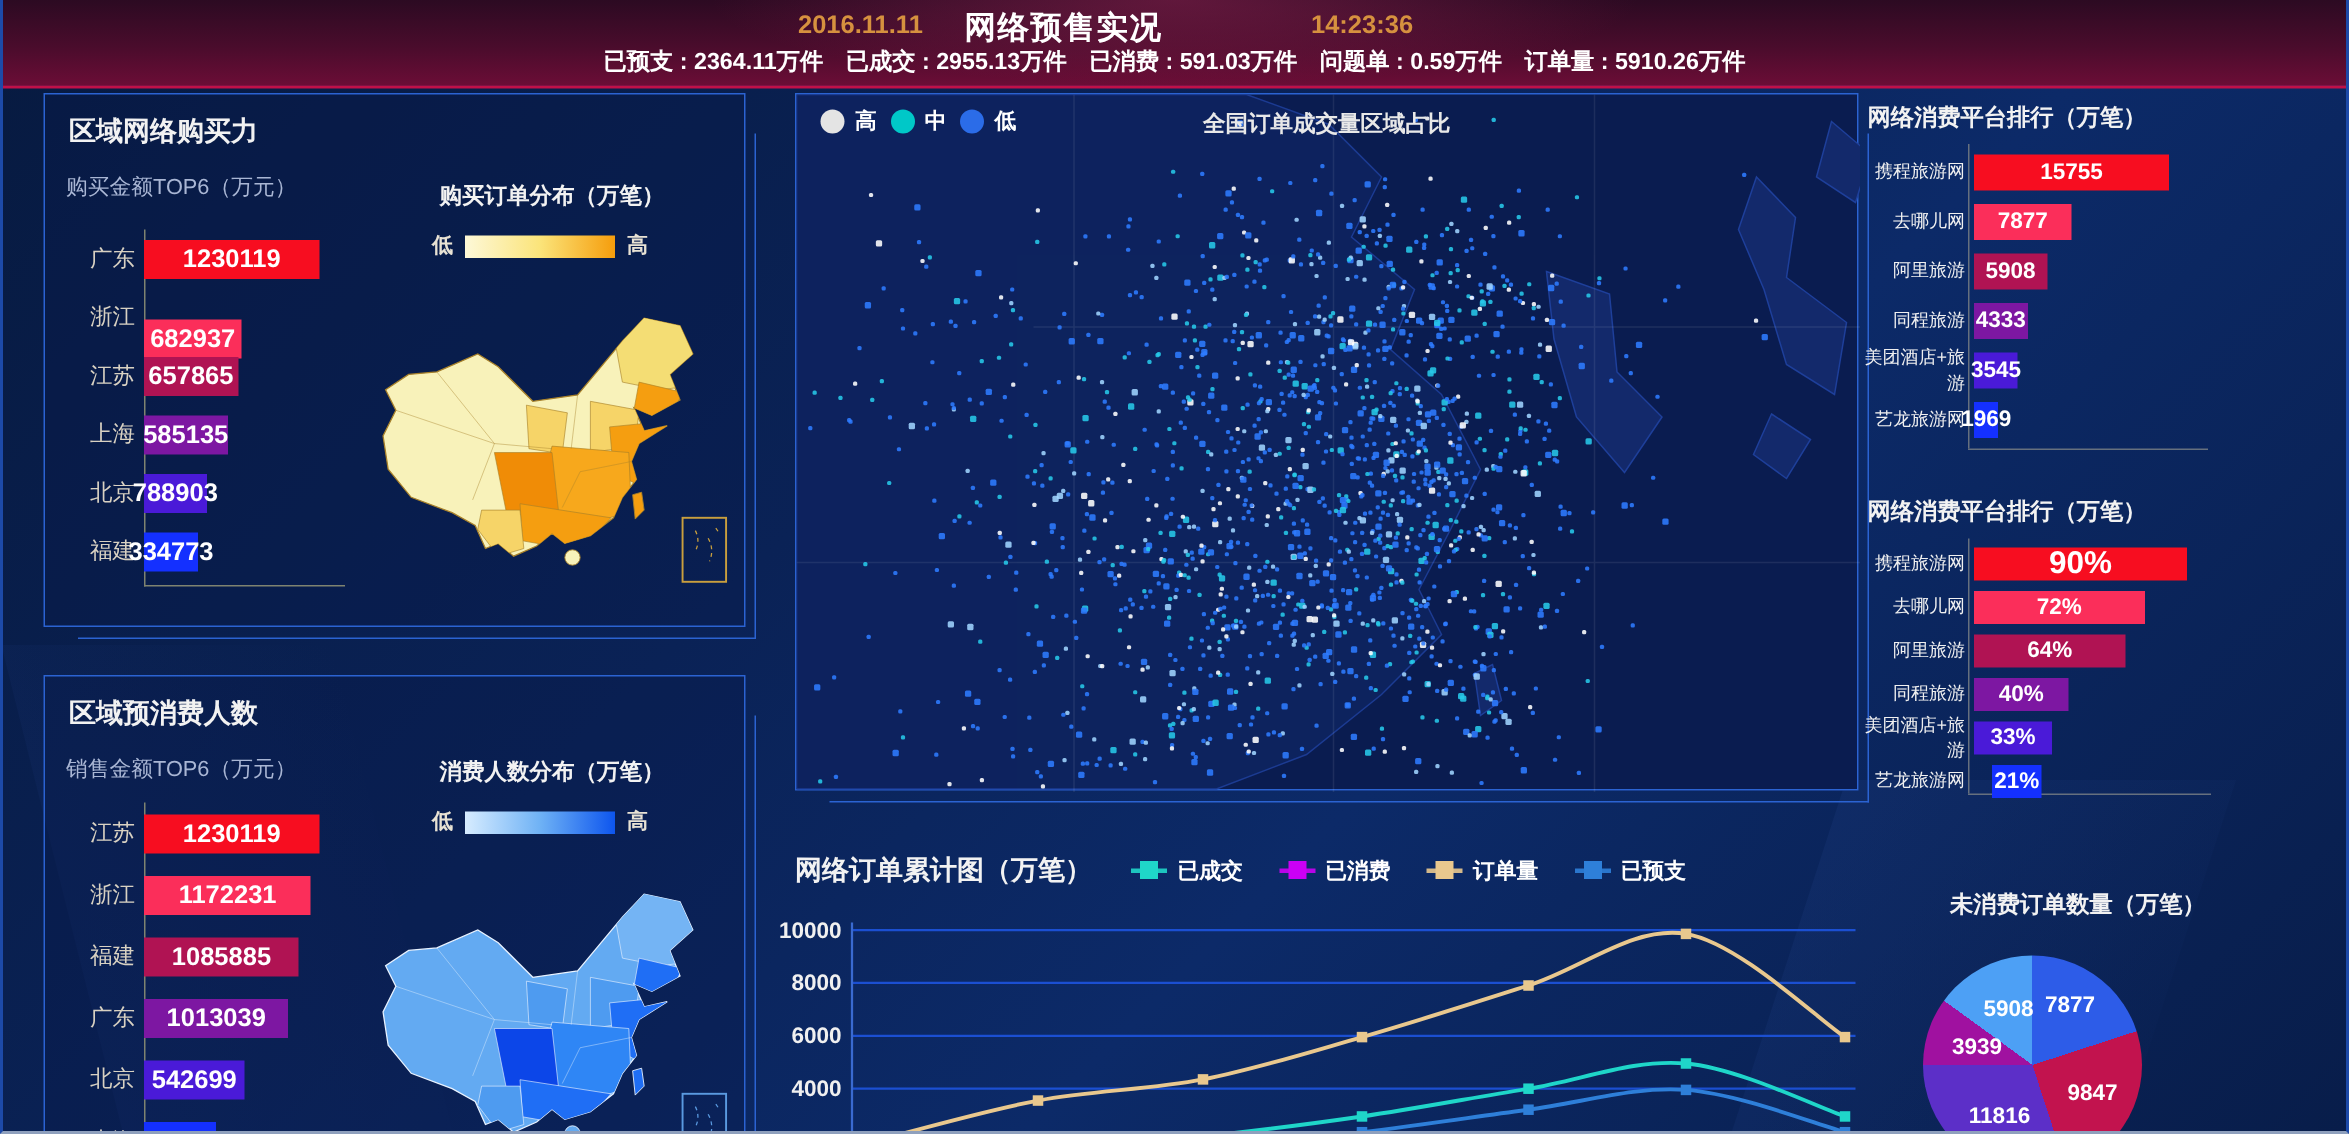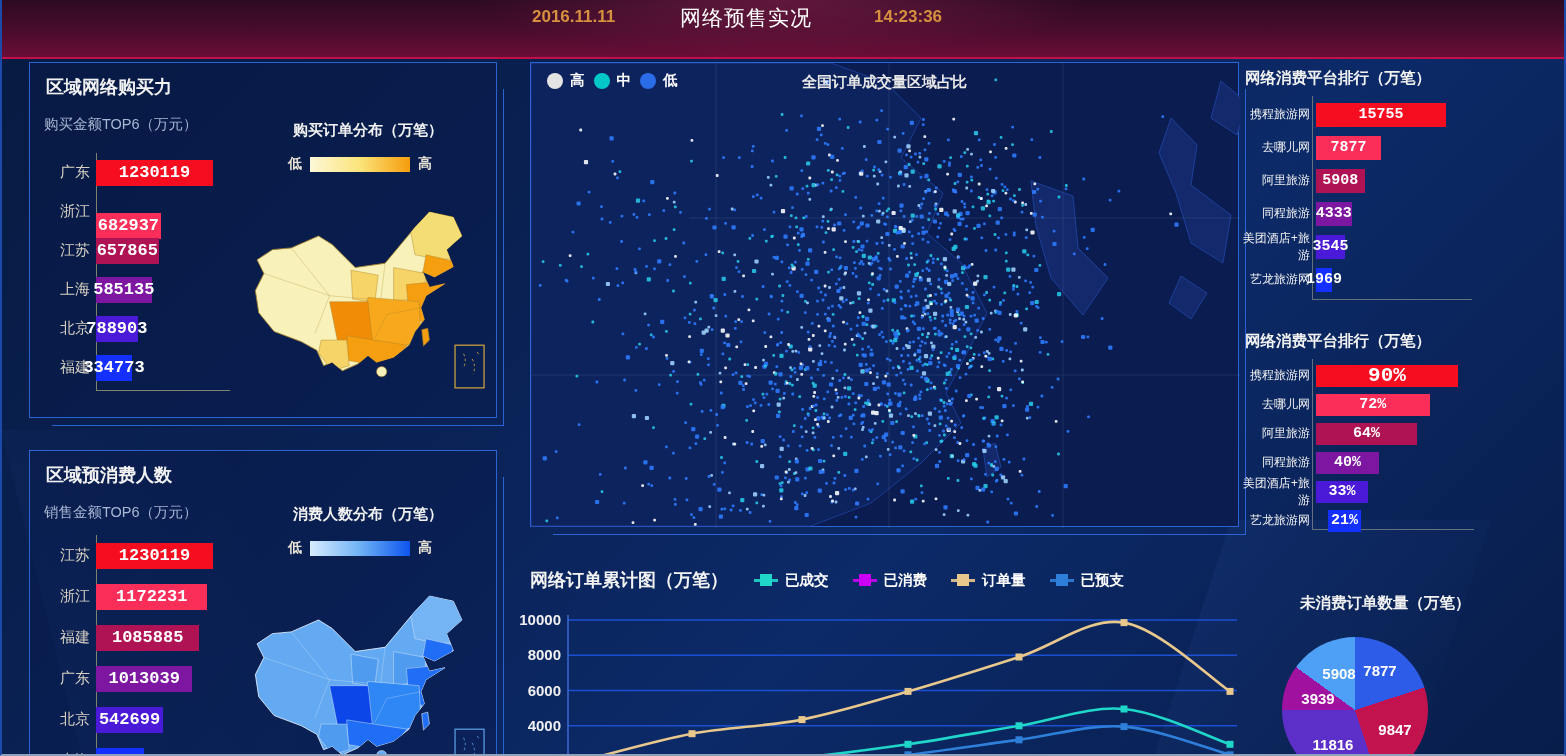--- a/index.html
+++ b/index.html
@@ -10,32 +10,32 @@
     box-sizing:border-box;color:#fff;}
   .shard{position:absolute;pointer-events:none;}
   
   .hdr{position:absolute;left:0;top:0;width:100%;height:57px;
     background:linear-gradient(180deg,#2c0a22 0%,#4a0c2c 55%,#6b0d36 100%);
     border-bottom:2px solid #c01048;}
   .hdr-glow{position:absolute;left:30%;top:0;width:40%;height:100%;
     background:radial-gradient(ellipse at 50% 0%,rgba(160,40,90,.45),transparent 70%);}
   .hdr-row1{position:absolute;left:0;top:4px;width:100%;height:26px;}
   .hdr-date{position:absolute;left:530px;top:3px;font-size:17px;font-weight:bold;color:#d6913f;}
-  .hdr-title{position:absolute;left:678px;top:0;font-size:21px;font-weight:normal;color:#fff;letter-spacing:1px;}
+  .hdr-title{position:absolute;left:641px;top:0;font-size:21px;font-weight:bold;color:#fff;letter-spacing:1px;}
   .hdr-time{position:absolute;left:872px;top:3px;font-size:17px;font-weight:bold;color:#d6913f;}
   .hdr-row2{position:absolute;left:0;top:31px;width:100%;display:flex;justify-content:center;gap:15px;
     font-size:15.5px;font-weight:bold;color:#fff;}
   
   .panel{position:absolute;border:1px solid #2b63d2;background:rgba(8,26,74,.35);box-sizing:border-box;}
   .panel::after{content:"";position:absolute;left:22px;top:26px;right:-8px;bottom:-9px;
     border-right:1px solid #2b63d2;border-bottom:1px solid #2b63d2;pointer-events:none;}
   .p-title{position:absolute;left:16px;top:12px;font-size:18px;font-weight:bold;color:#f2f2f2;}
   .p-sub{position:absolute;left:14px;top:52px;font-size:14.5px;color:#a9b6d4;}
   
-  .bars{position:absolute;font-family:Liberation Mono, monospace;}
+  .bars{position:absolute;}
   .bar-row{position:relative;display:flex;align-items:center;}
   .bar-label{text-align:right;color:#d8d1c2;font-size:15px;flex:none;}
   .bar-wrap{position:relative;flex:none;height:100%;display:flex;align-items:center;}
   .bar-fill{position:relative;display:flex;align-items:center;justify-content:center;}
   .bar-val{position:absolute;left:50%;transform:translateX(-50%);white-space:nowrap;
     color:#fff;font-weight:bold;}
   .axis-v{position:absolute;border-left:1px solid #7e8370;}
   .axis-h{position:absolute;border-top:1px solid #7e8370;}
   
   .map-block{position:absolute;}
@@ -71,20 +71,31 @@
   <div class="shard" style="left:1180px;top:520px;width:260px;height:300px;background:linear-gradient(115deg,rgba(25,55,120,.35),rgba(10,25,60,.0));transform:skewX(-18deg);"></div>
   <div class="shard" style="left:40px;top:430px;width:220px;height:330px;background:linear-gradient(75deg,rgba(22,48,110,.28),rgba(8,20,55,0));transform:skewX(14deg);"></div>
 
   <div class="hdr">
     <div class="hdr-glow"></div>
     <div class="hdr-row1">
       <span class="hdr-date">2016.11.11</span>
       <span class="hdr-title">网络预售实况</span>
       <span class="hdr-time">14:23:36</span>
     </div>
+    <div class="hdr-row2" id="hdr-stats">
+    <span><b class="s-l">已预支</b> : <b class="s-v">2364.11万件</b></span>
+
+    <span><b class="s-l">已成交</b> : <b class="s-v">2955.13万件</b></span>
+
+    <span><b class="s-l">已消费</b> : <b class="s-v">591.03万件</b></span>
+
+    <span><b class="s-l">问题单</b> : <b class="s-v">0.59万件</b></span>
+
+    <span><b class="s-l">订单量</b> : <b class="s-v">5910.26万件</b></span>
+  </div>
   </div>
 
   <div class="panel" id="panel-lt" style="left:27px;top:62px;width:468px;height:356px;">
     <div class="p-title">区域网络购买力</div>
     <div class="p-sub">购买金额TOP6（万元）</div>
     <div class="axis-v" style="left:66px;top:90px;height:238px;"></div>
     <div class="axis-h" style="left:66px;top:327px;width:134px;"></div>
     <div class="bars" id="bars-lt" style="left:0px;top:90px;width:215px;">
     <div class="bar-row" style="height: 39px;">
       <span class="bar-label" style="width: 60px; padding-right: 6px; font-size: 15px; color: rgb(216, 209, 194);">广东</span>

